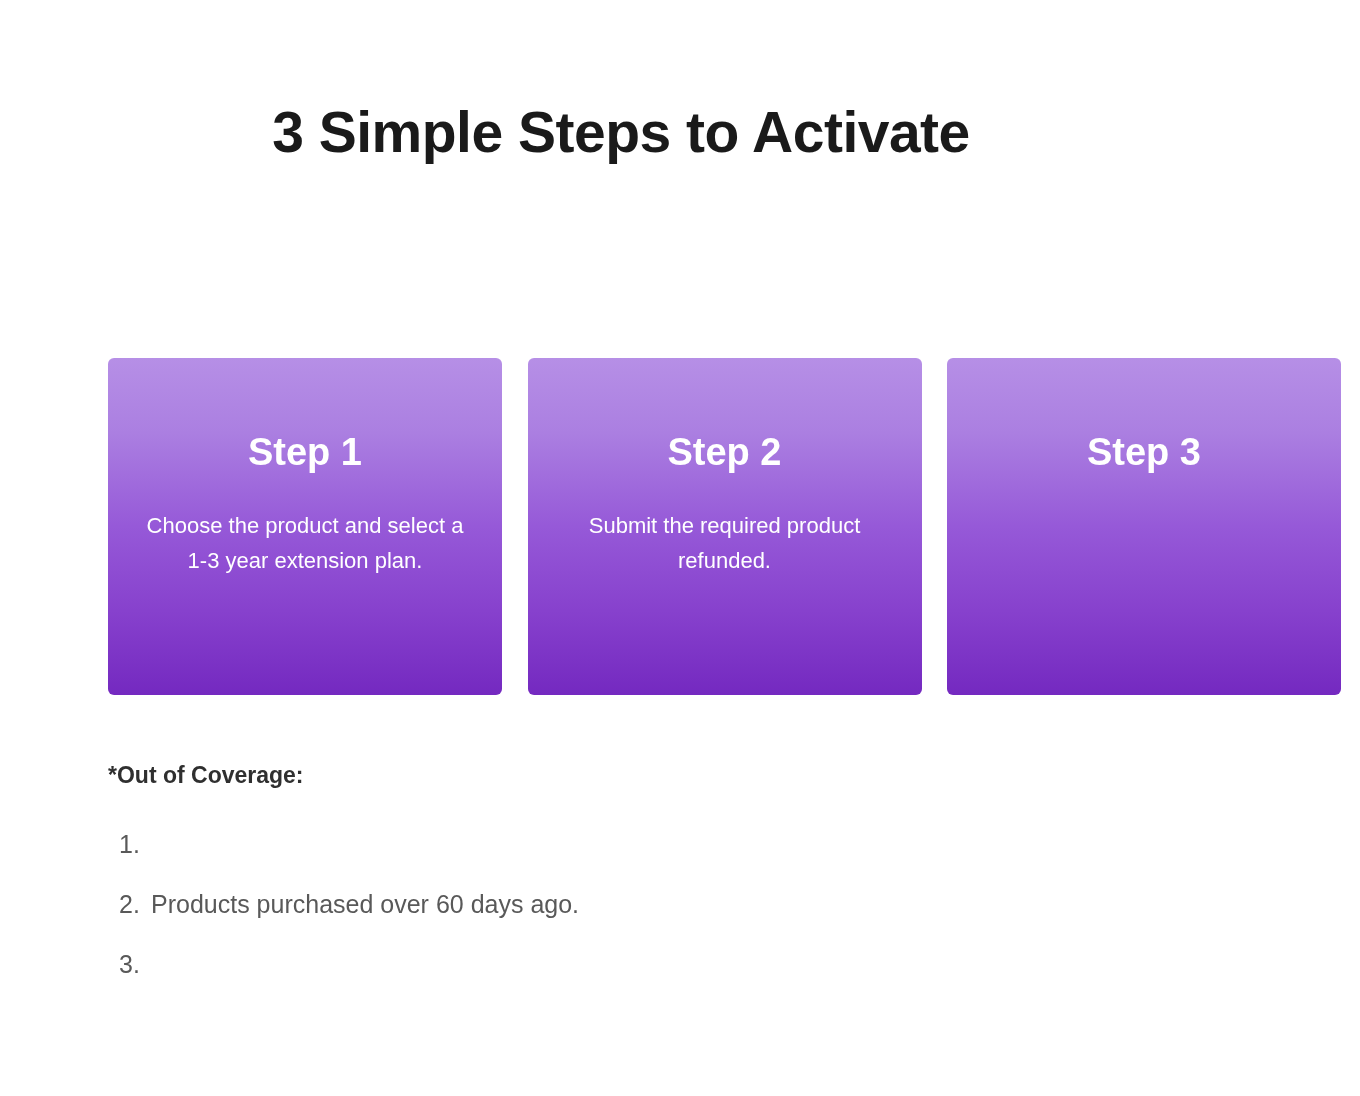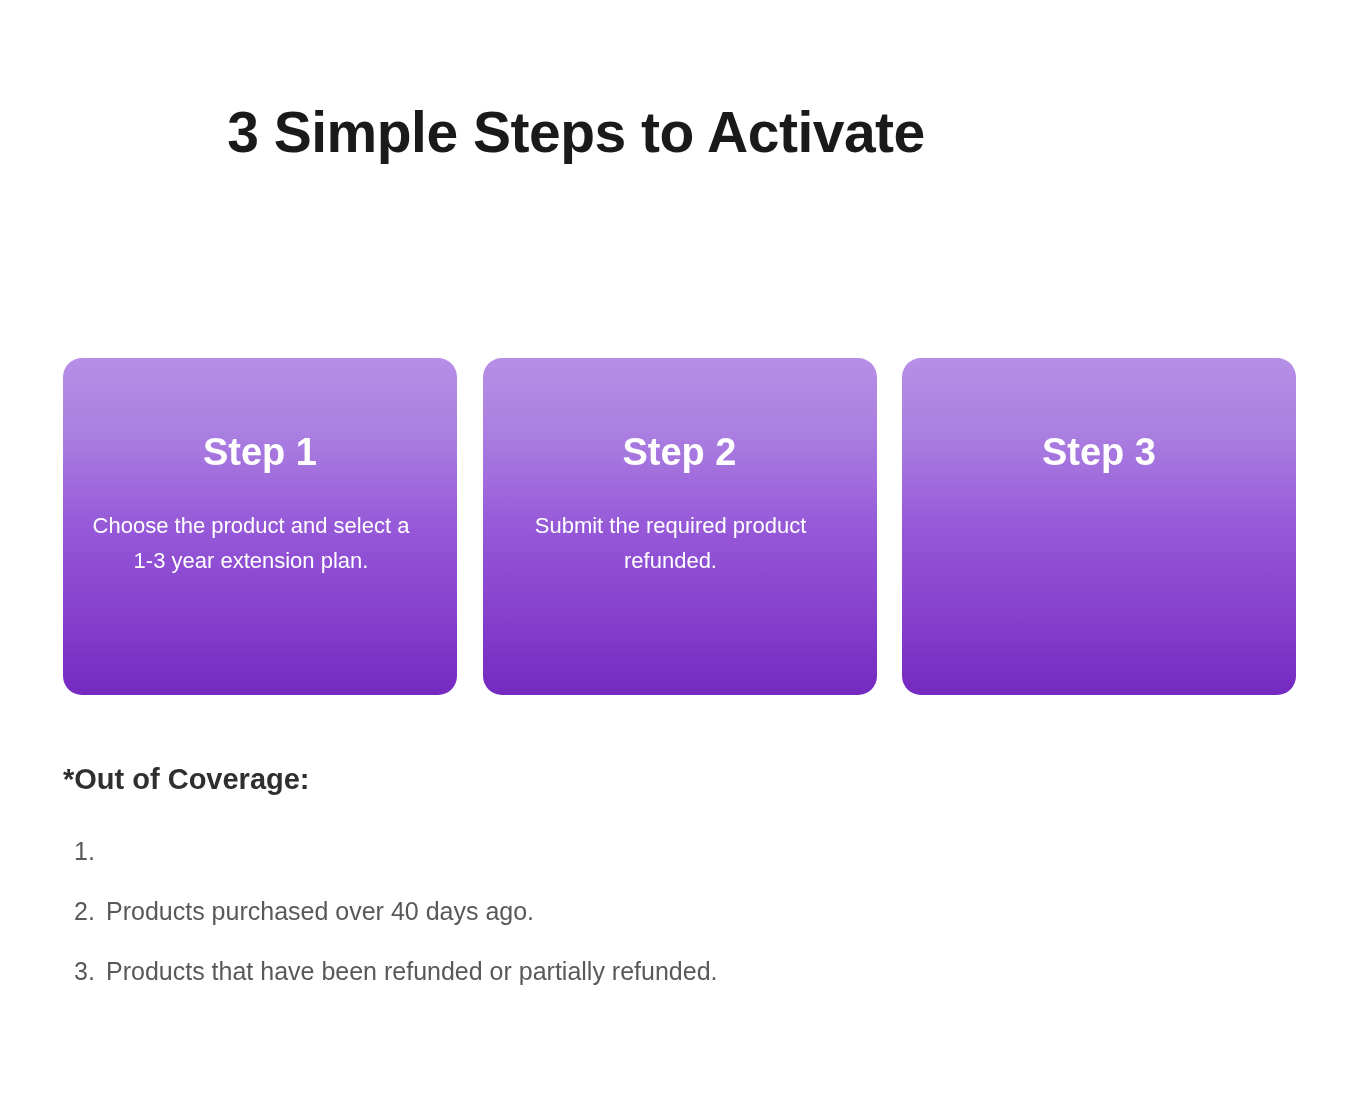--- a/index.html
+++ b/index.html
@@ -13,20 +13,21 @@
     font-family: "Liberation Sans", sans-serif;
     overflow: hidden;
     position: relative;
   }
 
   .page {
     width: 1152px;
     height: 1096px;
     box-sizing: border-box;
     position: relative;
+    margin-left: 45px;
   }
 
   
   .headline {
     margin: 0;
     padding: 88px 100px 0 100px;
     text-align: center;
     font-family: "Liberation Sans", sans-serif;
     font-size: 57px;
     font-weight: 700;
@@ -48,24 +49,25 @@
     display: flex;
     flex-direction: row;
     justify-content: space-between;
     align-items: stretch;
   }
 
   .step-card {
     width: 394px;
     height: 337px;
     box-sizing: border-box;
-    border-radius: 19px;
+    border-radius: 6px;
     background: linear-gradient(180deg, #b68fe6 0%, #ab7fe1 22%, #9659d8 50%, #8741cd 75%, #7429c0 100%);
     display: flex;
     flex-direction: column;
+    align-items: center;
     justify-content: flex-start;
     padding: 0 18px;
   }
 
   .step-title {
     margin: 0;
     padding: 0;
     color: #ffffff;
     font-family: "Liberation Sans", sans-serif;
     font-size: 38px;
@@ -97,21 +99,21 @@
     position: absolute;
     left: 63px;
     top: 762px;
     width: 1233px;
   }
 
   .coverage-title {
     margin: 0;
     padding: 0;
     font-family: "Liberation Sans", sans-serif;
-    font-size: 29px;
+    font-size: 23px;
     font-weight: 700;
     color: #2f2f2f;
     letter-spacing: 0px;
     line-height: 1.2;
   }
 
   .coverage-list {
     list-style: none;
     margin: 0;
     padding: 0;
@@ -172,22 +174,21 @@
 
   <div class="coverage">
     <div class="coverage-title">*Out of Coverage:</div>
 
     <ol class="coverage-list">
       <li class="coverage-item">
         <span class="coverage-num">1.</span>
       </li>
       <li class="coverage-item">
         <span class="coverage-num">2.</span>
-        <span class="coverage-text">Products purchased over 40 days ago.</span>
+        <span class="coverage-text">Products purchased over 60 days ago.</span>
       </li>
       <li class="coverage-item">
         <span class="coverage-num">3.</span>
-        <span class="coverage-text">Products that have been refunded or partially refunded.</span>
       </li>
     </ol>
   </div>
 
 </div>
 
 </body></html>

